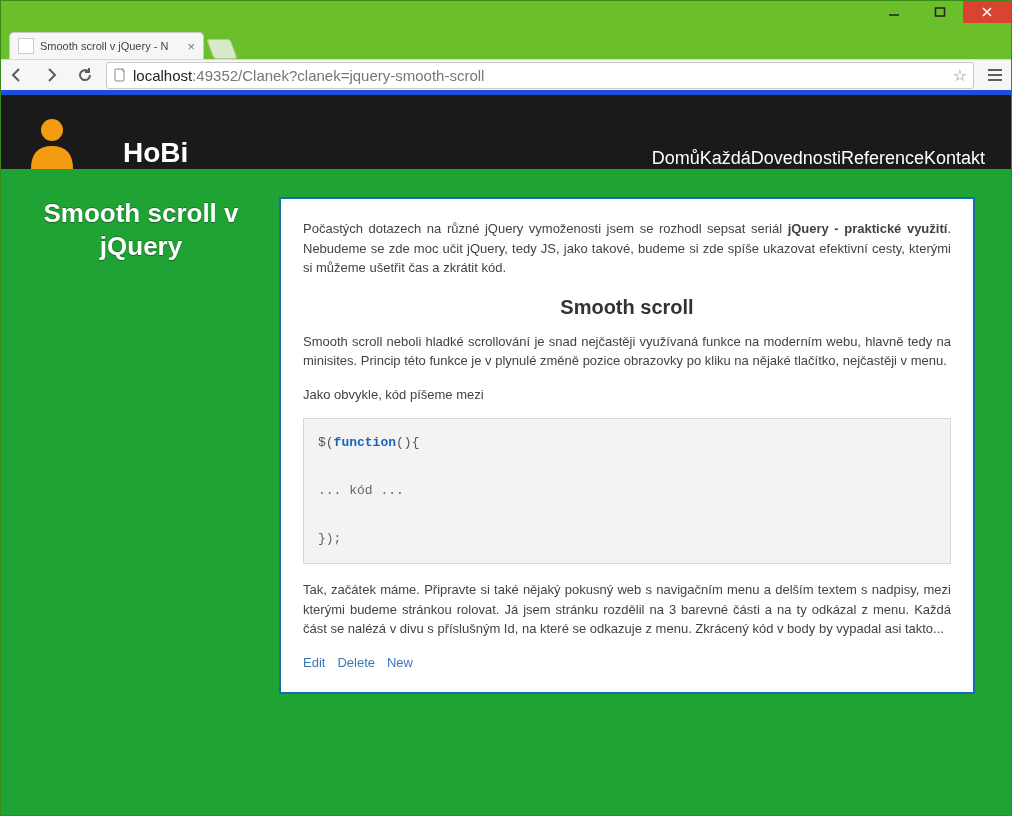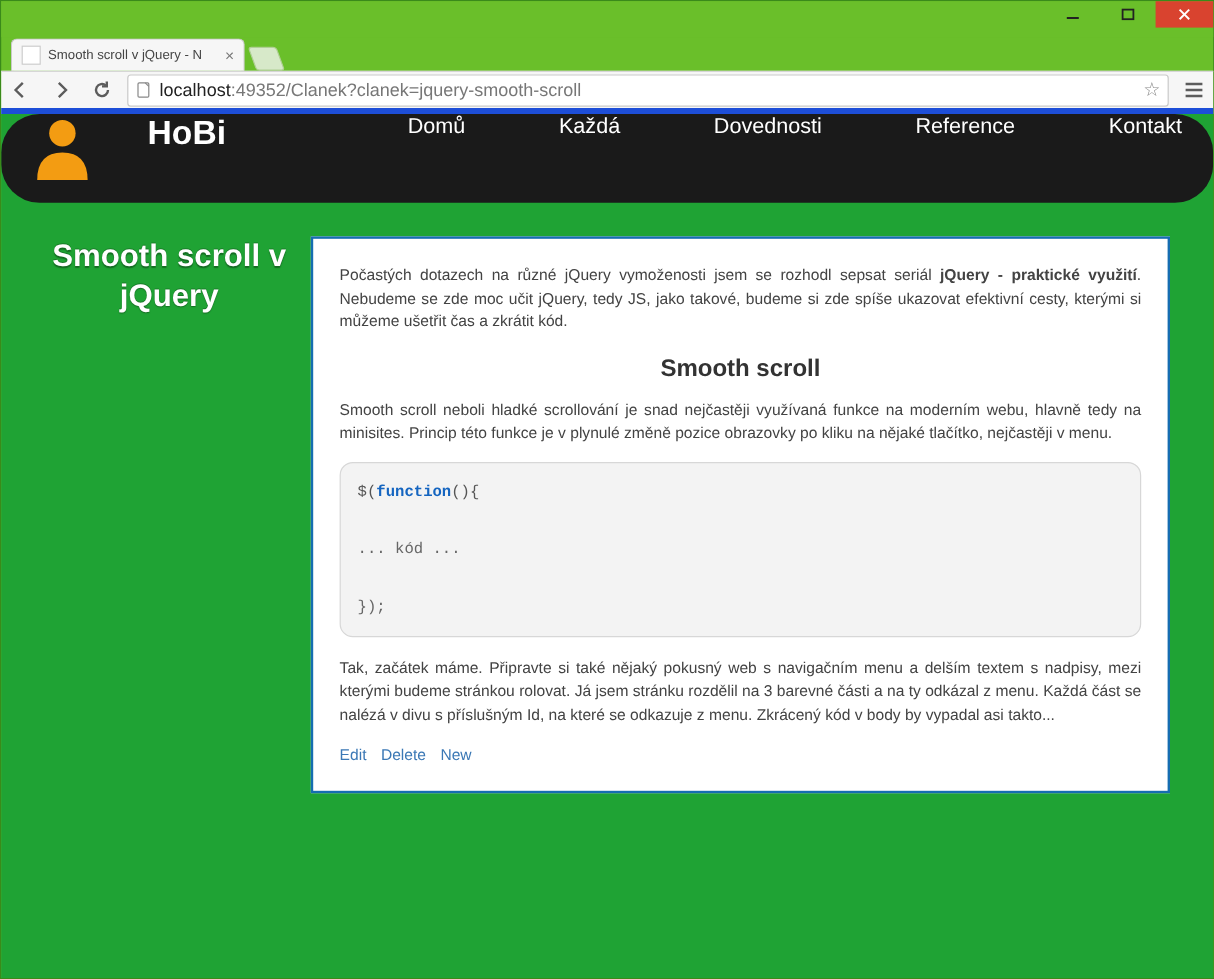--- a/index.html
+++ b/index.html
@@ -27,32 +27,32 @@
   .omnibox .doc-ic{ width:14px; height:14px;}
   .omnibox .host{ color:#222;}
   .omnibox .path{ color:#777;}
   .omnibox .star{ color:#888; font-size:16px; margin-left:auto;}
   .menuic{ width:26px; height:26px; display:flex; align-items:center; justify-content:center;}
 
   
   .viewport{ flex:1; background:#1fa334; padding:0; position:relative; overflow:hidden;}
   .pageinner{ position:absolute; inset:0;}
 
-  .site-header{ height:74px; background:#1a1a1a; display:flex; align-items:flex-start; color:#fff; padding:0 26px;border-radius:32px;}
+  .site-header{ height:74px; background:#1a1a1a; display:flex; align-items:flex-end; color:#fff; padding:0 26px;}
   .avatar{ width:50px; height:55px; display:flex; align-items:flex-end; justify-content:center;}
   .brand{ font-family: "Trebuchet MS", "Segoe UI", sans-serif; font-size:28px; font-weight:600; margin-left:46px; }
-  .nav{ margin-left:auto; display:flex; gap:78px; font-size:18px;}
+  .nav{ margin-left:auto; display:flex; font-size:18px;}
   .nav a{ color:#fff; text-decoration:none; cursor:pointer;}
 
-  .site-body{ display:flex; padding:28px 36px 0 34px; gap:12px;}
+  .site-body{ display:flex; padding:28px 36px 0 34px; gap:32px;}
   .page-title{ width:212px; color:#fff; font-family:"Trebuchet MS","Segoe UI",sans-serif; font-size:26px; text-align:center; font-weight:600; text-shadow:0 1px 1px rgba(0,0,0,.35), 0 -1px 0 rgba(0,0,0,.25); line-height:1.25;}
   .article{ flex:1; background:#fff; border:2px solid #156db0; padding:20px 22px; color:#434343; font-family:"Verdana","Segoe UI",sans-serif; font-size:13px; line-height:1.5; text-align:justify;}
   .article p{ margin:0 0 14px 0;}
   .article h3{ color:#333; font-family:Liberation Sans, sans-serif; font-size:20px; font-weight:600; text-align:center; margin:8px 0 10px;}
-  .codebox{ background:#f3f3f3; border:1px solid #d7d7d7; border-radius:11px; padding:12px 14px; font-family:Consolas,"Courier New",monospace; font-size:13px; color:#666; margin:6px 0 16px; line-height:1.85;}
+  .codebox{ background:#f3f3f3; border:1px solid #d7d7d7; border-radius:0; padding:12px 14px; font-family:Consolas,"Courier New",monospace; font-size:13px; color:#666; margin:6px 0 16px; line-height:1.85;}
   .codebox .kw{ color:#1565c0; font-weight:bold;}
   .codebox .pn{ color:#555;}
   .codebox .dlr{ color:#555;}
   .actions{ display:flex; gap:12px;}
   .actions a{ color:#3b78b5; cursor:pointer;}
 
   .site-footer{ position:absolute; left:0; right:0; bottom:0; height:42px; background:#1a1a1a; color:#eee; display:flex; align-items:center; padding:0 26px; font-family:"Trebuchet MS",sans-serif; font-size:15px;}
   .site-footer .brandlink{ color:#f39c12; margin-left:6px;}
 </style>
 </head>
@@ -148,20 +148,21 @@
 
       <div class="site-body">
         <div class="page-title">Smooth scroll v jQuery</div>
 
         <article class="article">
           <p>
             <span>Počastých dotazech na různé jQuery vymoženosti jsem se rozhodl sepsat seriál </span><b>jQuery - praktické využití</b><span>. Nebudeme se zde moc učit jQuery, tedy JS, jako takové, budeme si zde spíše ukazovat efektivní cesty, kterými si můžeme ušetřit čas a zkrátit kód.</span>
           </p>
           <h3>Smooth scroll</h3>
           <p>Smooth scroll neboli hladké scrollování je snad nejčastěji využívaná funkce na moderním webu, hlavně tedy na minisites. Princip této funkce je v plynulé změně pozice obrazovky po kliku na nějaké tlačítko, nejčastěji v menu.</p>
+          <p>Jako obvykle, kód píšeme mezi</p>
 
           <div class="codebox">
             <div><span class="dlr">$(</span><span class="kw">function</span><span class="pn">(){</span></div>
             <div>&nbsp;</div>
             <div>  ... kód ...</div>
             <div>&nbsp;</div>
             <div>});</div>
           </div>
 
           <p>Tak, začátek máme. Připravte si také nějaký pokusný web s navigačním menu a delším textem s nadpisy, mezi kterými budeme stránkou rolovat. Já jsem stránku rozdělil na 3 barevné části a na ty odkázal z menu. Každá část se nalézá v divu s příslušným Id, na které se odkazuje z menu. Zkrácený kód v body by vypadal asi takto...</p>

